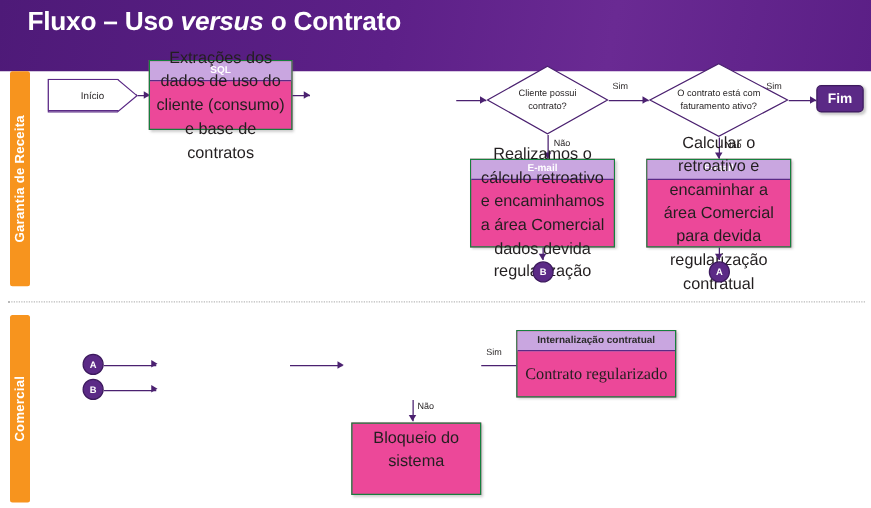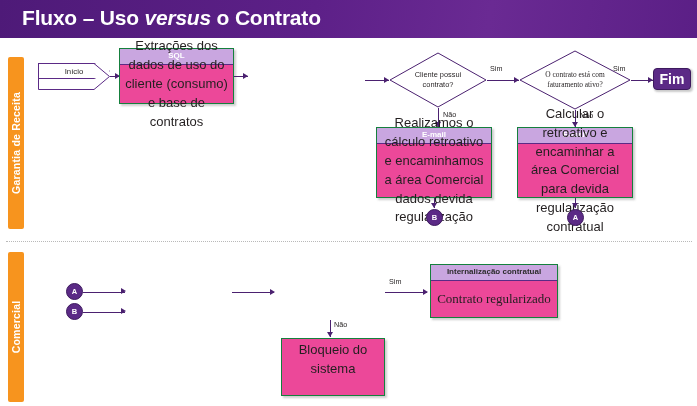--- a/index.html
+++ b/index.html
@@ -15,21 +15,21 @@
     width: 697px;
     height: 406px;
     background: #ffffff;
     overflow: hidden;
   }
 
   
   .title-bar {
     position: absolute;
     left: 0; top: 0;
-    width: 697px; height: 38px;
+    width: 697px; height: 57px;
     background: linear-gradient(100deg, #4e1a78 0%, #5d2088 45%, #6a2a93 70%, #5b1f86 100%);
     overflow: hidden;
   }
   .title-text {
     position: absolute;
     left: 22px;
     top: 6px;
     font-size: 21px;
     font-weight: bold;
     color: #ffffff;
@@ -117,21 +117,21 @@
   }
 
   
   .terminal {
     position: absolute;
     box-sizing: border-box;
     background: #5b2a86;
     border: 1px solid #3d1a5e;
     border-radius: 4px;
     color: #ffffff;
-    font-size: 14px;
+    font-size: 11px;
     font-weight: bold;
     display: flex;
     align-items: center;
     justify-content: center;
     box-shadow: 1.5px 1.5px 2px rgba(90,90,90,0.32);
   }
 
   
   .decision {
     position: absolute;
@@ -212,21 +212,21 @@
   <div class="lane-bar" style="left:8px; top:57px; width:16px; height:172px;">
     <span>Garantia de Receita</span>
   </div>
 
   <div class="lane-divider" style="top:241px;"></div>
 
   <div class="lane-bar" style="left:8px; top:252px; width:16px; height:150px;">
     <span>Comercial</span>
   </div>
 
-  <div class="start-shape" style="left:38px; top:63px; width:72px; height:16px;">
+  <div class="start-shape" style="left:38px; top:63px; width:72px; height:26px;">
     <span>Início</span>
   </div>
   <svg class="start-outline" style="left:38px; top:63px;" width="74" height="28">
     <polygon points="0.5,0.5 56,0.5 71.5,13.5 56,26.5 0.5,26.5" fill="none" stroke="#5b2a86" stroke-width="1"></polygon>
   </svg>
 
   <div class="line-h" style="left:110px; top:76px; width:10px;"></div>
   <div class="arrow-r" style="left:115px; top:72.5px;"></div>
 
   <div class="node" style="left:119px; top:48px; width:115px; height:56px;">
@@ -253,21 +253,21 @@
   <div class="edge-label" style="left:490px; top:64px;">Sim</div>
 
   <div class="line-v" style="left:438px; top:108px; height:19px;"></div>
   <div class="arrow-d" style="left:434.5px; top:122px;"></div>
   <div class="edge-label" style="left:443px; top:110px;">Não</div>
 
   <div class="decision" style="left:519px; top:50px; width:112px; height:60px;">
     <svg width="112" height="60">
       <polygon points="56,1 111,30 56,59 1,30" fill="#ffffff" stroke="#4b2170" stroke-width="1"></polygon>
     </svg>
-    <div class="dtext" style="padding:0 16px;font-family:Liberation Serif, serif;">O contrato está com faturamento ativo?</div>
+    <div class="dtext" style="padding:0 16px;">O contrato está com faturamento ativo?</div>
   </div>
 
   <div class="line-h" style="left:631px; top:80px; width:22px;"></div>
   <div class="arrow-r" style="left:648px; top:76.5px;"></div>
   <div class="edge-label" style="left:613px; top:64px;">Sim</div>
 
   <div class="line-v" style="left:575px; top:110px; height:17px;"></div>
   <div class="arrow-d" style="left:571.5px; top:122px;"></div>
   <div class="edge-label" style="left:580px; top:111px;">Não</div>
 
@@ -315,21 +315,21 @@
 
 
   <div class="line-h" style="left:385px; top:292px; width:42px;"></div>
   <div class="arrow-r" style="left:423px; top:288.5px;"></div>
   <div class="edge-label" style="left:389px; top:277px;">Sim</div>
 
   <div class="line-v" style="left:330px; top:320px; height:17px;"></div>
   <div class="arrow-d" style="left:326.5px; top:332px;"></div>
   <div class="edge-label" style="left:334px; top:320px;">Não</div>
 
-  <div class="node" style="left:430px; top:264px; width:128px; height:54px;">
+  <div class="node" style="left:413px; top:264px; width:128px; height:54px;">
     <div class="hdr dark-label">Internalização contratual</div>
     <div class="body" style="height:37px;font-family:Liberation Serif, serif;">Contrato regularizado</div>
   </div>
 
   <div class="node" style="left:281px; top:338px; width:104px; height:58px;">
     <div class="body" style="height:41px;">Bloqueio do sistema</div>
   </div>
 
 </div>
 

